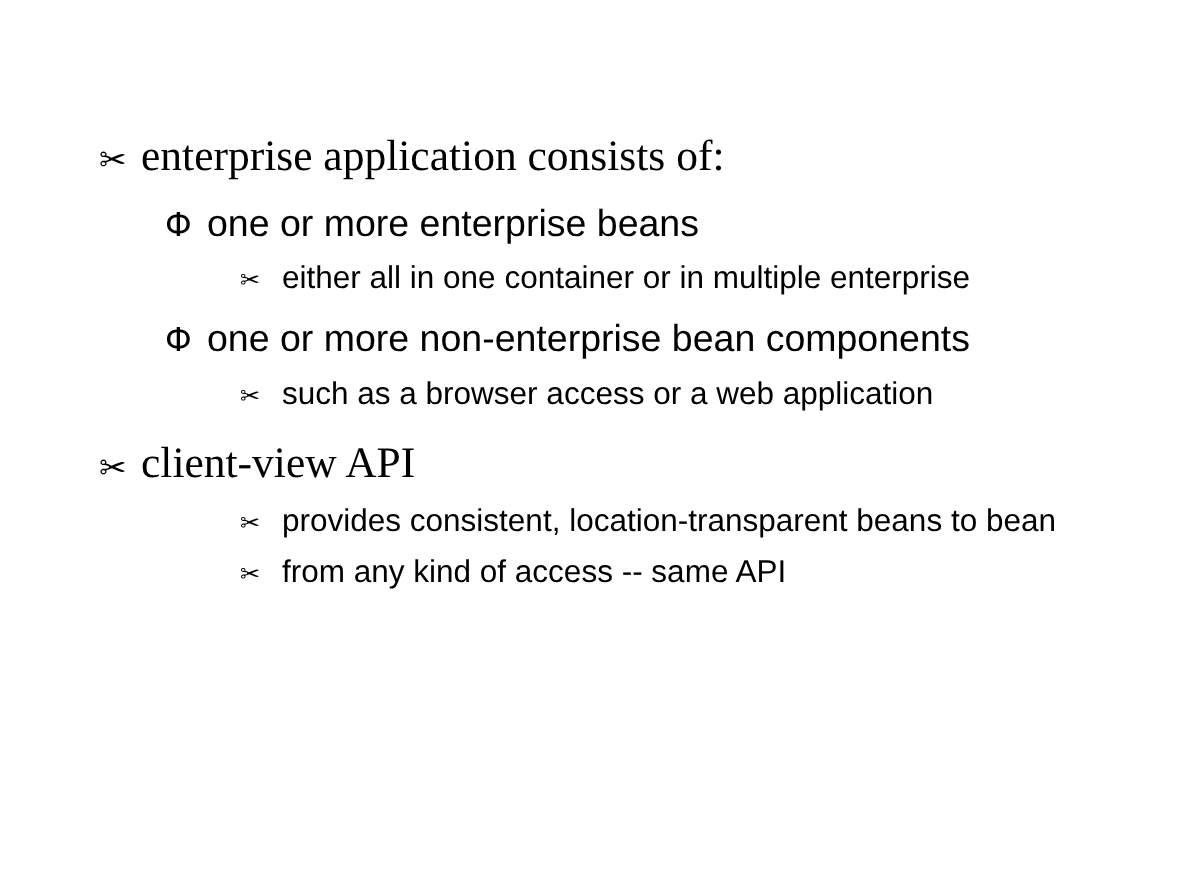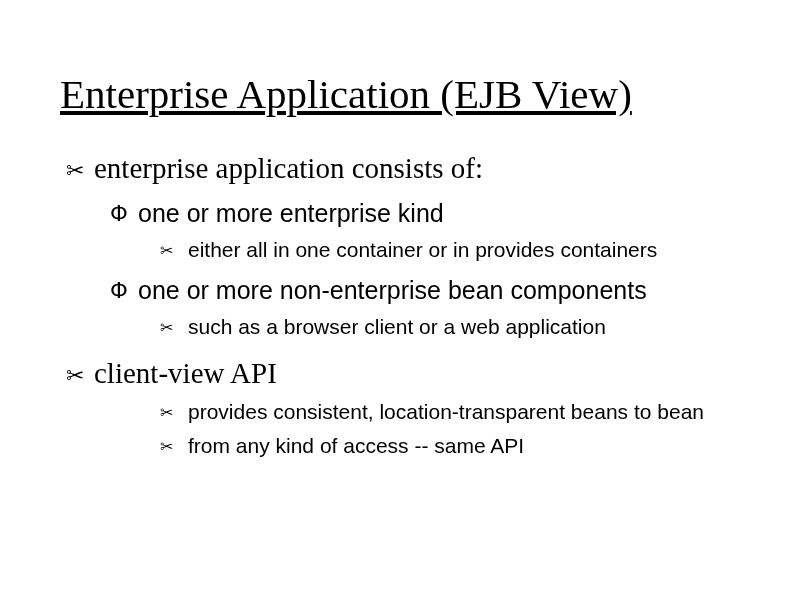--- a/index.html
+++ b/index.html
@@ -50,45 +50,44 @@
   }
   .l1 .bullet { font-size: 22px; padding-top: 6px; }
   .l2 .bullet { font-size: 22px; padding-top: 2px; }
   .l3 .bullet { font-size: 16px; padding-top: 3px; }
   .txt { flex: 1 1 auto; }
 </style>
 </head>
 <body>
 
 <div class="slide">
-  <h1 class="title">Enterprise Application (EJB View)</h1>
 
   <div class="l1">
     <span class="bullet">✂</span>
     <span class="txt">enterprise application consists of:</span>
   </div>
 
   <div class="l2">
     <span class="bullet">Փ</span>
-    <span class="txt">one or more enterprise kind</span>
+    <span class="txt">one or more enterprise beans</span>
   </div>
 
   <div class="l3">
     <span class="bullet">✂</span>
-    <span class="txt">either all in one container or in provides containers</span>
+    <span class="txt">either all in one container or in multiple enterprise</span>
   </div>
 
   <div class="l2">
     <span class="bullet">Փ</span>
     <span class="txt">one or more non-enterprise bean components</span>
   </div>
 
   <div class="l3">
     <span class="bullet">✂</span>
-    <span class="txt">such as a browser client or a web application</span>
+    <span class="txt">such as a browser access or a web application</span>
   </div>
 
   <div class="l1">
     <span class="bullet">✂</span>
     <span class="txt">client-view API</span>
   </div>
 
   <div class="l3">
     <span class="bullet">✂</span>
     <span class="txt">provides consistent, location-transparent beans to bean</span>

